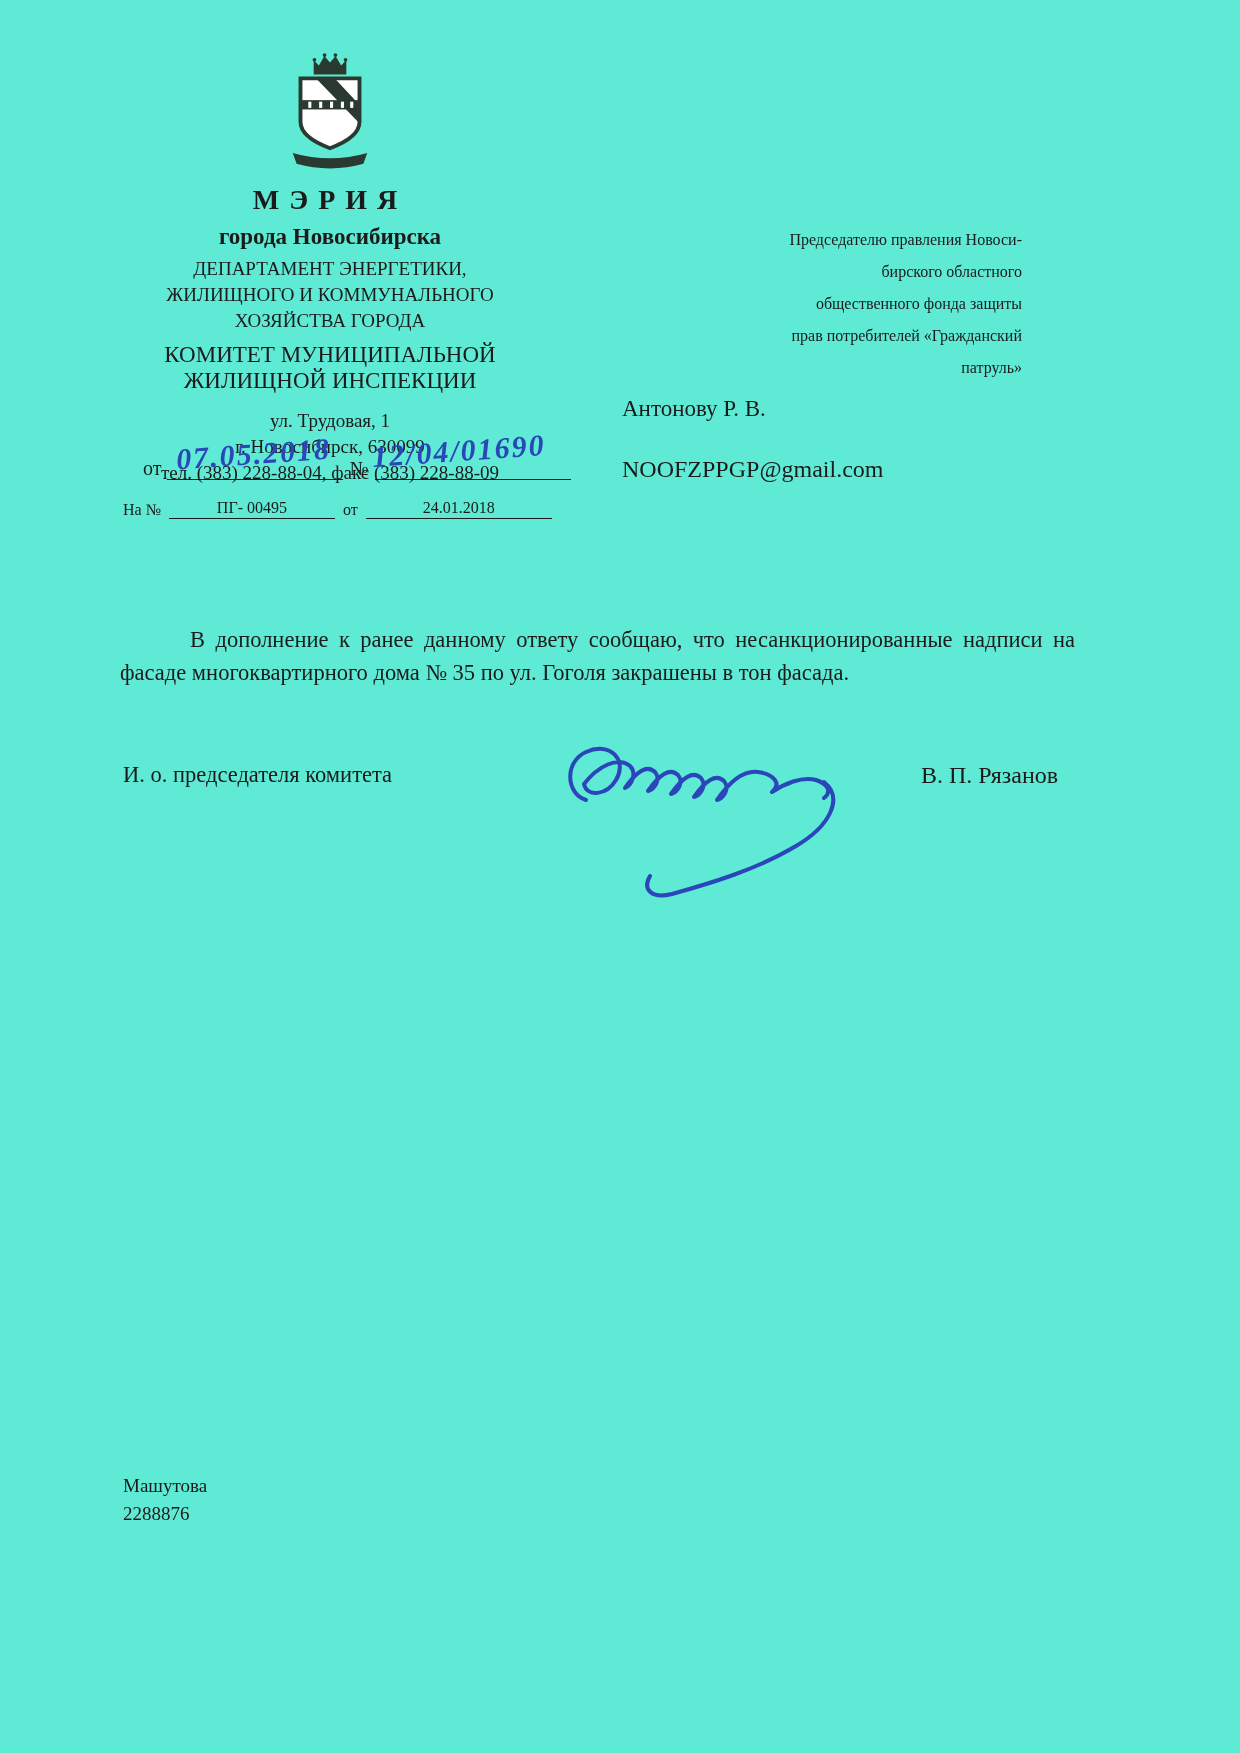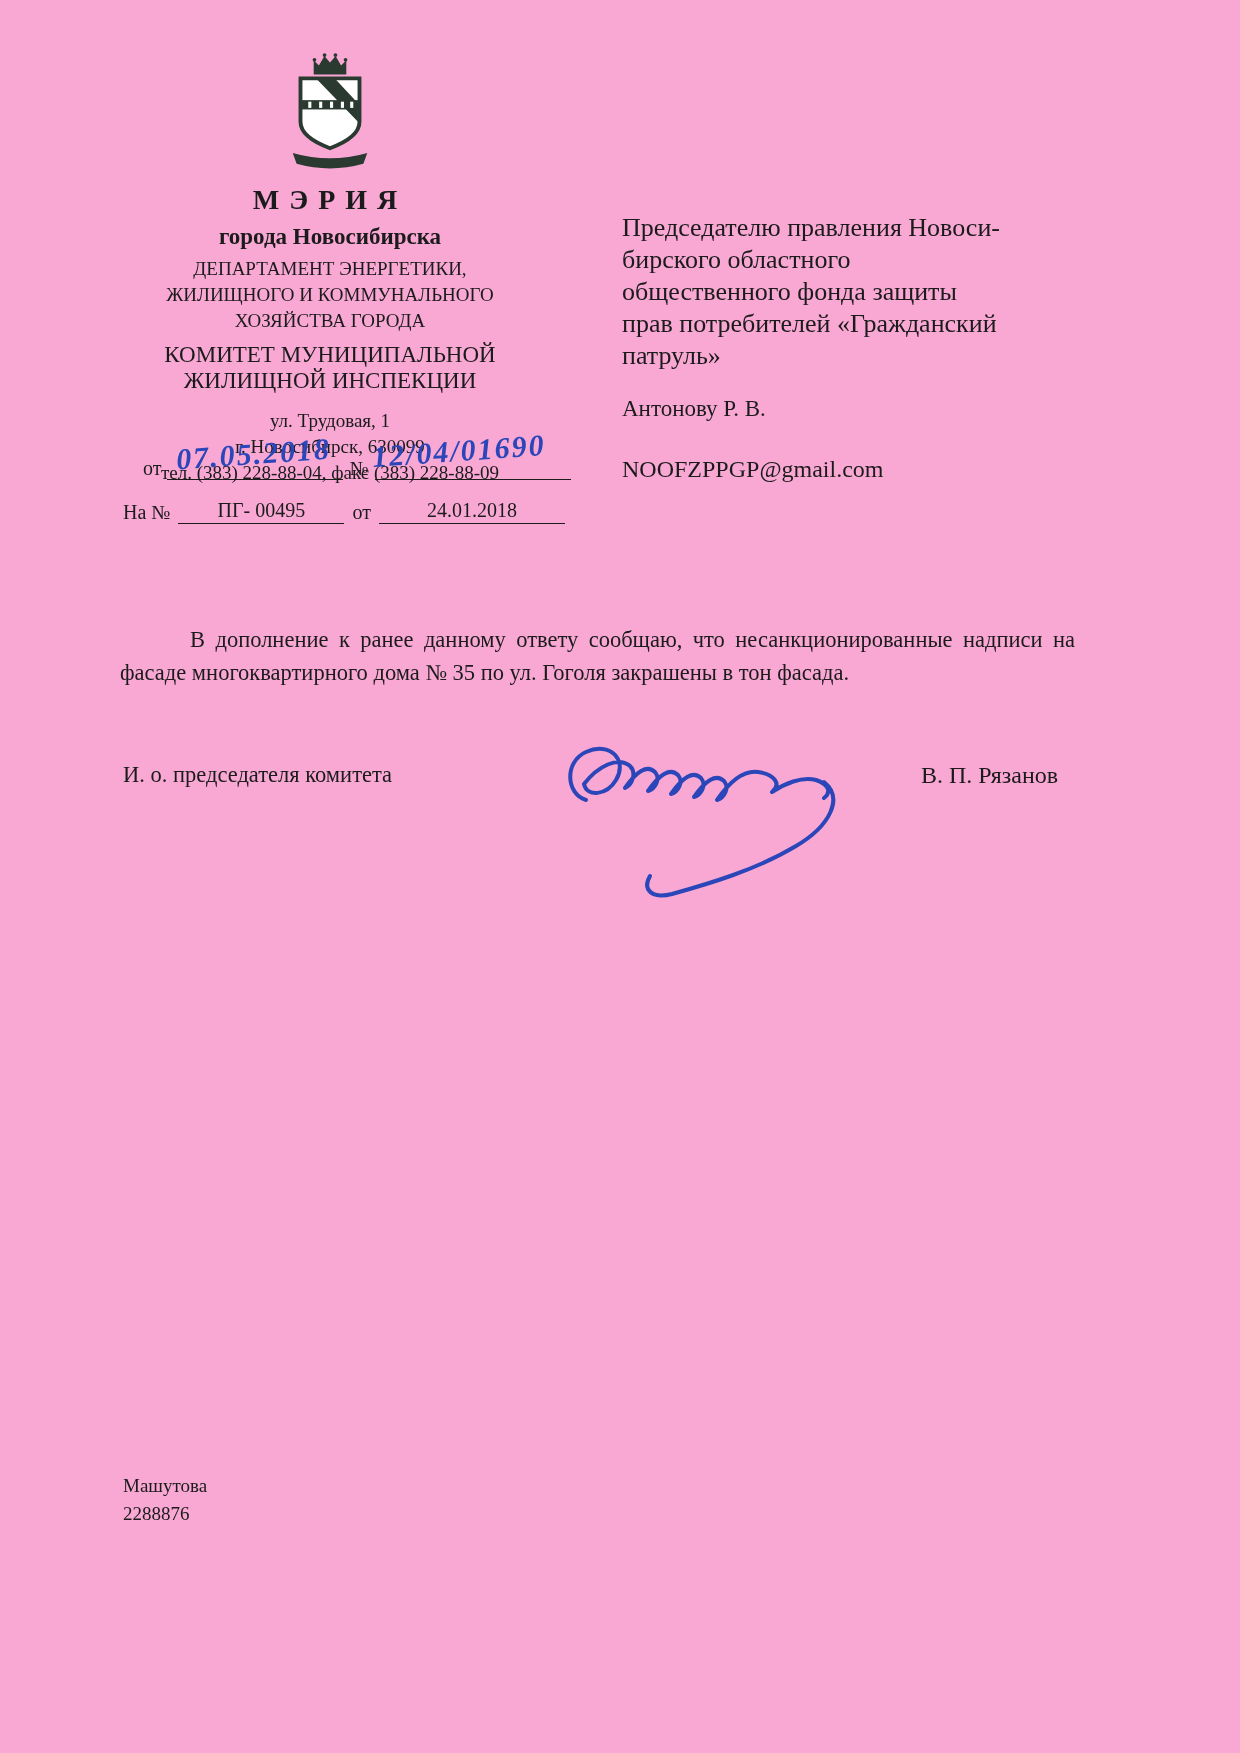--- a/index.html
+++ b/index.html
@@ -1,21 +1,21 @@
 <!DOCTYPE html>
 <html><head>
 <meta charset="utf-8">
 <style>
   html, body { margin: 0; padding: 0; background: #e8e8e8; }
   .page {
     position: relative;
     width: 1240px;
     height: 1753px;
     margin: 0 auto;
-    background: #f9a8d4;
+    background: #5eead4;
     font-family: "Liberation Serif", serif;
     color: #1b1b1b;
     overflow: hidden;
   }
 
   
   .letterhead {
     position: absolute;
     left: 110px;
     top: 52px;
@@ -59,21 +59,21 @@
     top: 455px;
     font-size: 20px;
     display: flex;
     align-items: flex-end;
     gap: 6px;
   }
   .ref-row2 {
     position: absolute;
     left: 123px;
     top: 499px;
-    font-size: 20px;
+    font-size: 16px;
     display: flex;
     align-items: flex-end;
     gap: 8px;
   }
   .u-line {
     display: inline-block;
     border-bottom: 1.6px solid #1b1b1b;
     text-align: center;
     padding: 0 8px 1px 8px;
   }
@@ -93,24 +93,25 @@
     transform: rotate(-4deg);
     white-space: nowrap;
   }
   .hw-date   { left: 176px; top: 437px; }
   .hw-number { left: 372px; top: 434px; }
 
   
   .recipient {
     position: absolute;
     left: 622px;
-    top: 212px;
+    top: 224px;
     width: 400px;
-    font-size: 26px;
+    font-size: 16px;
     line-height: 32px;
+    text-align: right;
   }
   .recipient-name {
     position: absolute;
     left: 622px;
     top: 396px;
     font-size: 23px;
   }
   .recipient-email {
     position: absolute;
     left: 622px;

